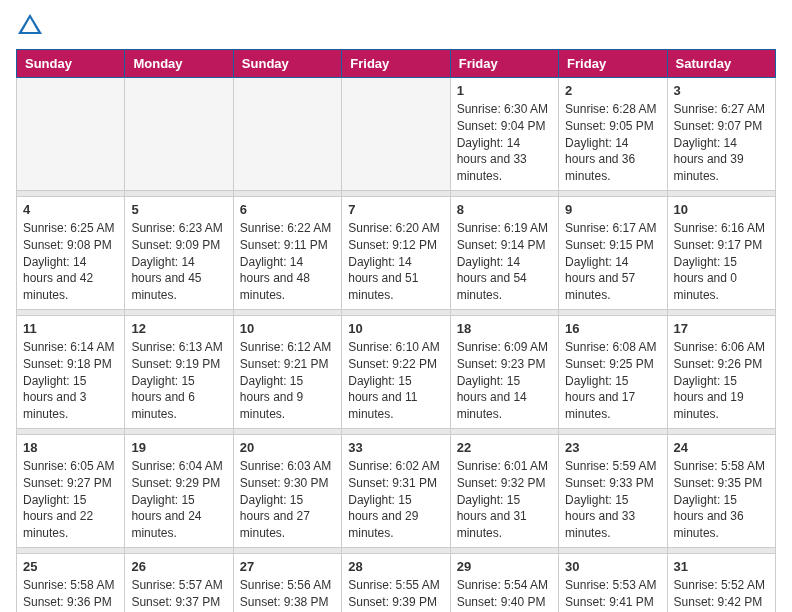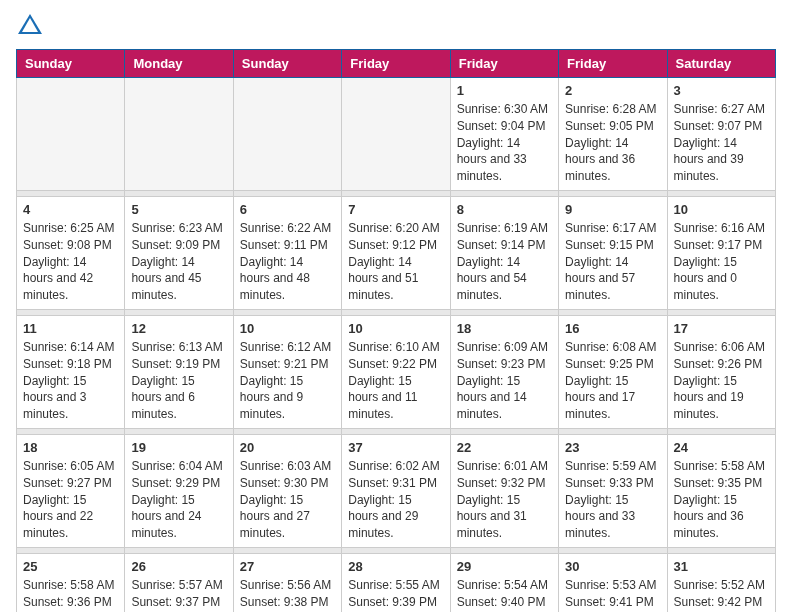--- a/index.html
+++ b/index.html
@@ -240,21 +240,21 @@
         </td>
         <td>
           <div class="day-number">19</div>
           <div class="day-info">Sunrise: 6:04 AM<br>Sunset: 9:29 PM<br>Daylight: 15 hours and 24 minutes.</div>
         </td>
         <td>
           <div class="day-number">20</div>
           <div class="day-info">Sunrise: 6:03 AM<br>Sunset: 9:30 PM<br>Daylight: 15 hours and 27 minutes.</div>
         </td>
         <td>
-          <div class="day-number">37</div>
+          <div class="day-number">33</div>
           <div class="day-info">Sunrise: 6:02 AM<br>Sunset: 9:31 PM<br>Daylight: 15 hours and 29 minutes.</div>
         </td>
         <td>
           <div class="day-number">22</div>
           <div class="day-info">Sunrise: 6:01 AM<br>Sunset: 9:32 PM<br>Daylight: 15 hours and 31 minutes.</div>
         </td>
         <td>
           <div class="day-number">23</div>
           <div class="day-info">Sunrise: 5:59 AM<br>Sunset: 9:33 PM<br>Daylight: 15 hours and 33 minutes.</div>
         </td>

